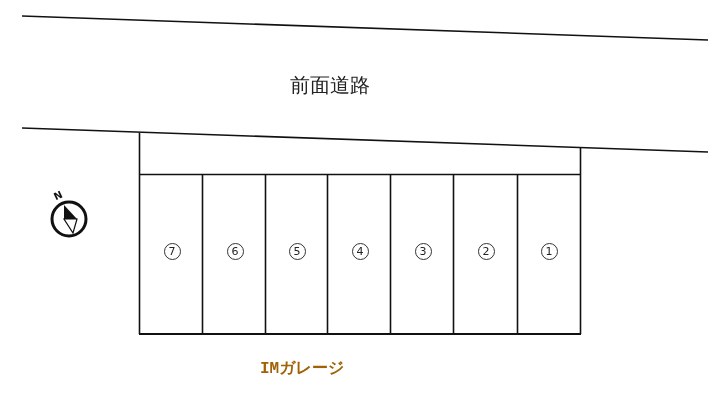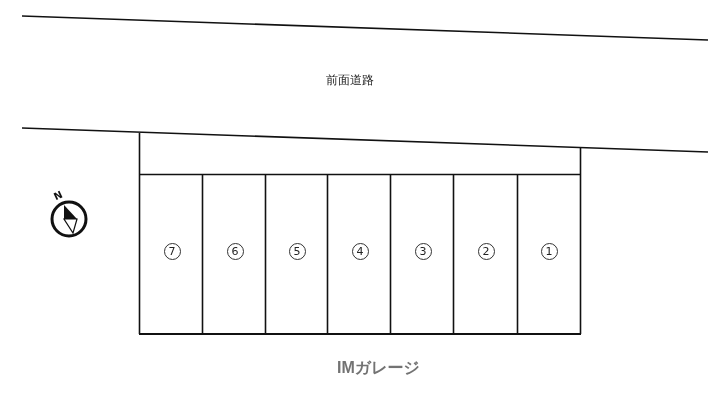--- a/index.html
+++ b/index.html
@@ -1,22 +1,22 @@
 <!DOCTYPE html>
 <html><head>
 <meta charset="utf-8">
 <style>
   html, body { margin:0; padding:0; background:#ffffff; }
   body { width:720px; height:411px; position:relative; overflow:hidden;
          font-family:"DejaVu Sans", "Liberation Sans", sans-serif; color:#111; }
   svg.map { position:absolute; left:0; top:0; width:720px; height:411px; }
-  .road-label { position:absolute; left:290px; top:72px; width:120px; text-align:center;
-                font-size:12px; color:#222; }
-  .title { position:absolute; left:260px; top:358px; width:160px; text-align:right;
-           font-size:16px; font-weight:bold; font-family:Liberation Sans, sans-serif; color:#737373; }
+  .road-label { position:absolute; left:290px; top:72px; width:120px; 
+                font-size:20px; color:#222; }
+  .title { position:absolute; left:260px; top:358px; width:160px; text-align:left;
+           font-size:16px; font-weight:bold; font-family:Liberation Mono, monospace; color:#a16207; }
   .space-num { position:absolute; top:242px; width:62px; text-align:center; font-size:14px; color:#222; }
   .num-circle { display:inline-block; width:15px; height:15px; line-height:15px; border:1px solid #333;
                 border-radius:50%; font-size:11px; text-align:center; }
 </style>
 </head>
 <body>
 
 <svg class="map" viewBox="0 0 720 411" xmlns="http://www.w3.org/2000/svg">
 
   <line x1="22" y1="16" x2="708" y2="40" stroke="#111" stroke-width="1.6"></line>

